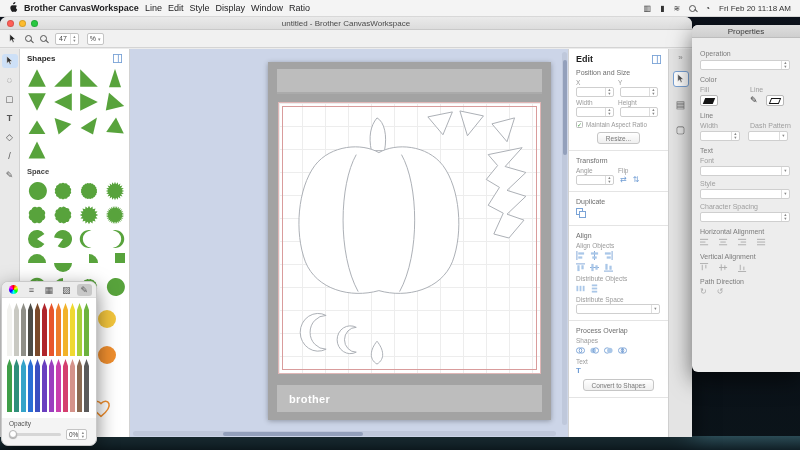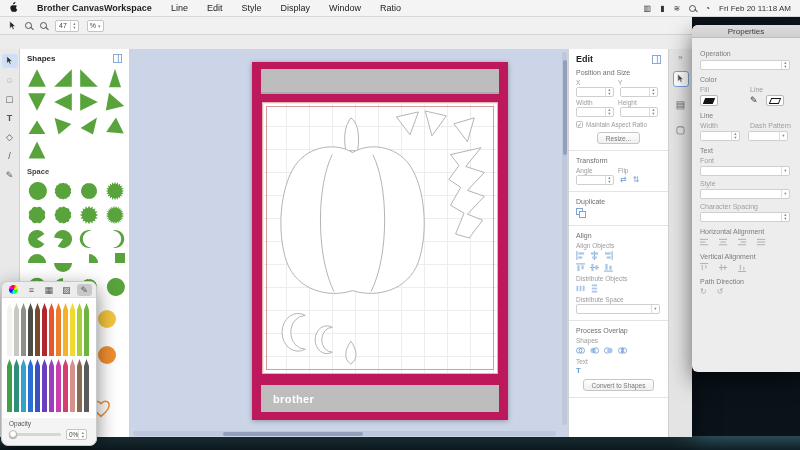--- a/index.html
+++ b/index.html
@@ -1,20 +1,20 @@
 <!DOCTYPE html>
 <html><head>
 <meta charset="utf-8">
 <style>
 *{margin:0;padding:0;box-sizing:border-box}
 body{font-family:"Liberation Sans",sans-serif;background:#222}
 .screen{position:relative;width:800px;height:450px;overflow:hidden;background:linear-gradient(180deg,#0d131d 0%,#0a0e16 55%,#0b141a 100%)}
 .ocean{position:absolute;left:0;right:0;bottom:0;height:14px;background:linear-gradient(180deg,#2b4b55,#101f26)}
 
-.menubar{position:absolute;top:0;left:0;right:0;height:17px;background:#f4f4f4;display:flex;align-items:center;padding:0 9px;font-size:9px;color:#1d1d1f;gap:19px;z-index:60;border-bottom:1px solid #d8d8d8}
+.menubar{position:absolute;top:0;left:0;right:0;height:17px;background:#f4f4f4;display:flex;align-items:center;padding:0 9px;font-size:9px;color:#1d1d1f;gap:6px;z-index:60;border-bottom:1px solid #d8d8d8}
 .menubar .app{font-weight:bold}
 .menubar .mright{margin-left:auto;display:flex;gap:9px;align-items:center;font-size:8px;color:#333}
 .mi{cursor:default}
 
 .win{position:absolute;left:0;top:17px;width:692px;height:420px;background:#ececec;border-radius:7px 7px 0 0;box-shadow:0 10px 26px rgba(0,0,0,.55);z-index:10}
 .titlebar{height:13px;background:linear-gradient(#eaeaea,#dcdcdc);border-bottom:1px solid #c9c9c9;border-radius:7px 7px 0 0;display:flex;align-items:center;position:relative}
 .lights{position:absolute;left:7px;display:flex;gap:5px}
 .light{width:7px;height:7px;border-radius:50%;border:0.5px solid rgba(0,0,0,.15)}
 .title{flex:1;text-align:center;font-size:8px;color:#4a4a4a}
 .toolbar{height:18px;background:#f1f1f1;border-bottom:1px solid #d4d4d4;display:flex;align-items:center;gap:8px;padding:0 9px}
@@ -32,21 +32,21 @@
 
 .shapes{width:110px;background:#fff;border-right:1px solid #d2d2d2;position:relative;padding:5px 7px;overflow:hidden}
 .shapehdr{display:flex;align-items:center;justify-content:space-between;margin-bottom:5px}
 .shapes h3{font-size:8px;color:#2d2d2d;font-weight:bold}
 .shapes h4{font-size:7.5px;color:#444;font-weight:bold;margin:7px 0 5px}
 .sgrid{display:grid;grid-template-columns:repeat(4,1fr);gap:4px 6px}
 .shp{width:20px;height:20px;display:block}
 .extra-shape{position:absolute}
 
 .canvas{flex:1;background:#ccd5e8;position:relative;overflow:hidden}
-.artboard{position:absolute;left:122px;top:13px;width:256px;height:358px;background:#be185d;box-shadow:0 1px 5px rgba(0,0,0,.3)}
+.artboard{position:absolute;left:138px;top:13px;width:283px;height:358px;background:#a3a3a3;box-shadow:0 1px 5px rgba(0,0,0,.3)}
 .bar-top{position:absolute;left:9px;right:9px;top:7px;height:25px;background:#bdbdbd;border-bottom:2px solid #ababab}
 .bar-bot{position:absolute;left:9px;right:9px;bottom:8px;height:27px;background:#bdbdbd;display:flex;align-items:center;padding-left:12px}
 .brand{color:#fff;font-weight:bold;font-size:11px;letter-spacing:.4px}
 .mat{position:absolute;left:10px;right:10px;top:40px;bottom:46px;border:1px solid #e0b6b6;background:linear-gradient(#ededed 1px,transparent 1px) 0 0/23px 23px,linear-gradient(90deg,#ededed 1px,transparent 1px) 0 0/23px 23px,#fff}
 .mat::before{content:'';position:absolute;inset:3px;border:1px solid #d99c9c;pointer-events:none}
 .mat svg{position:absolute;inset:0;width:100%;height:100%}
 .vsb{position:absolute;right:1px;top:3px;bottom:12px;width:5px;background:#bfc8db;border-radius:3px}
 .vsb i{position:absolute;top:8px;height:95px;left:.5px;right:.5px;background:#93a0bb;border-radius:3px;display:block}
 .hsb{position:absolute;left:3px;right:12px;bottom:1px;height:5px;background:#bfc8db;border-radius:3px}
 .hsb i{position:absolute;left:90px;width:140px;top:.5px;bottom:.5px;background:#93a0bb;border-radius:3px;display:block}
@@ -128,20 +128,28 @@
       <span>▥</span>
       <span>▮</span>
       <span>≋</span>
       <span class="mag"></span>
       <span>◔</span>
       <span>Fri Feb 20 11:18 AM</span>
     </span>
   </div>
 
   <div class="win">
+    <div class="titlebar">
+      <span class="lights">
+        <span class="light" style="background:#ff5f57"></span>
+        <span class="light" style="background:#febc2e"></span>
+        <span class="light" style="background:#28c840"></span>
+      </span>
+      <span class="title">untitled - Brother CanvasWorkspace</span>
+    </div>
 
     <div class="toolbar">
       <svg class="cur" viewBox="0 0 10 12">
           <path d="M1,0 L1,9 L3.4,7 L4.8,10.4 L6.4,9.7 L5,6.4 L8,6.2 Z" fill="#222" stroke="#fff" stroke-width="0.6"></path>
         </svg>
       <span class="mag"></span>
       <span class="mag"></span>
       <span class="zoomfld">
         <span>47</span>
         <span class="stp">▴<br>▾</span>

